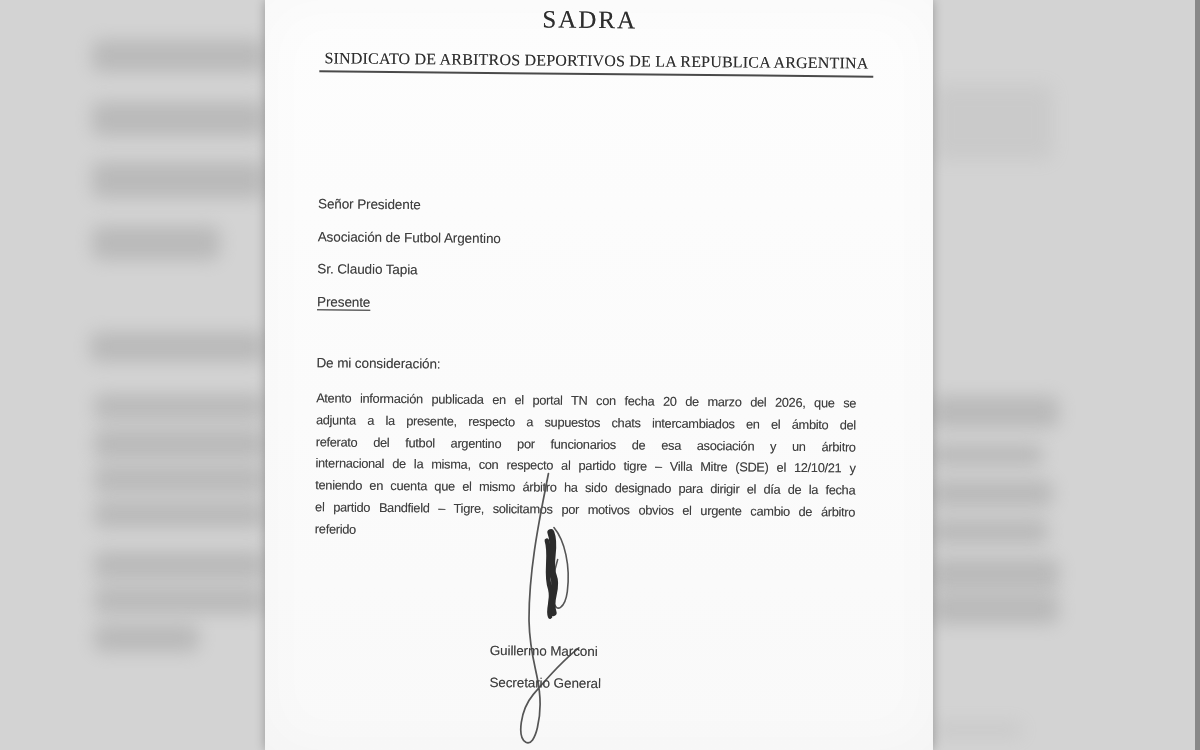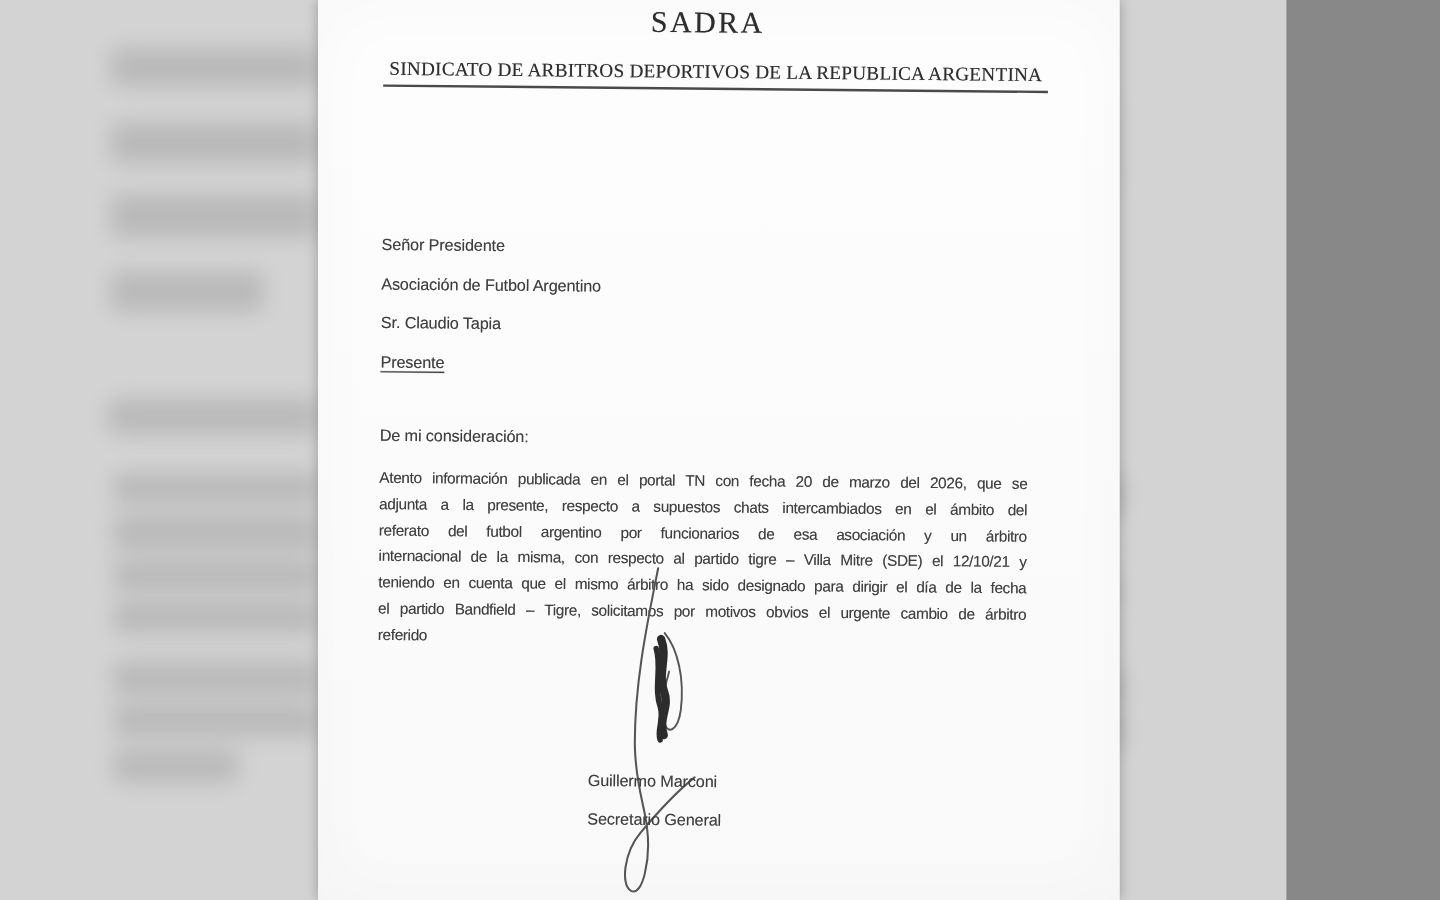--- a/index.html
+++ b/index.html
@@ -6,21 +6,21 @@
     --backdrop:#d3d3d3;
     --paper:#fcfcfc;
     --ink:#3f3f3f;
     --header_ink:#2e2e2e;
     --signature_ink:#555555;
     --blob_ink:#2c2c2c;
   }
   *{margin:0;padding:0;box-sizing:border-box;}
   html,body{width:1200px;height:750px;overflow:hidden;background:#888;}
   .stage{
-    position:relative;width:1072px;height:750px;overflow:hidden;
+    position:relative;width:1195px;height:750px;overflow:hidden;
     background:var(--backdrop);
     font-family:"Liberation Sans", sans-serif;
     padding-left:29px;
   }
   
   .backdrop{position:absolute;top:0;bottom:0;z-index:1;}
   .backdrop.left{left:0;width:265px;}
   .backdrop.right{right:0;width:267px;}
   .blur-line{
     position:absolute;background:#9e9e9e;opacity:.48;

